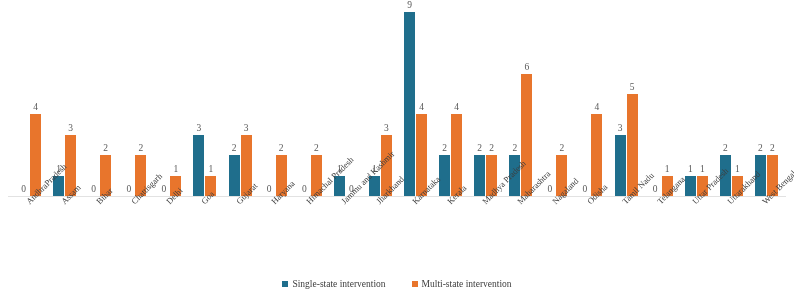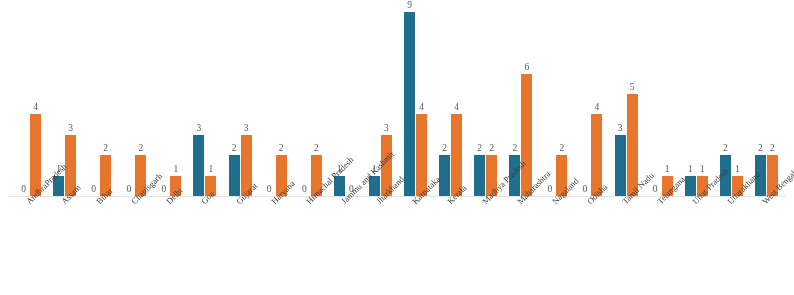--- a/index.html
+++ b/index.html
@@ -426,15 +426,23 @@
       <div class="xtick" style="left: 549.909px;">Nagaland</div>
       <div class="xtick" style="left: 585px;">Odisha</div>
       <div class="xtick" style="left: 620.091px;">Tamil Nadu</div>
       <div class="xtick" style="left: 655.182px;">Telangana</div>
       <div class="xtick" style="left: 690.273px;">Uttar Pradesh</div>
       <div class="xtick" style="left: 725.364px;">Uttarakhand</div>
       <div class="xtick" style="left: 760.455px;">West Bengal</div>
     </div>
 
   <div id="legend">
+      <div class="legend-item">
+        <span class="legend-swatch" style="background: rgb(31, 110, 140);"></span>
+        <span>Single-state intervention</span>
+      </div>
+      <div class="legend-item">
+        <span class="legend-swatch" style="background: rgb(232, 117, 44);"></span>
+        <span>Multi-state intervention</span>
+      </div>
     </div>
 
 </div>
 
 </body></html>

